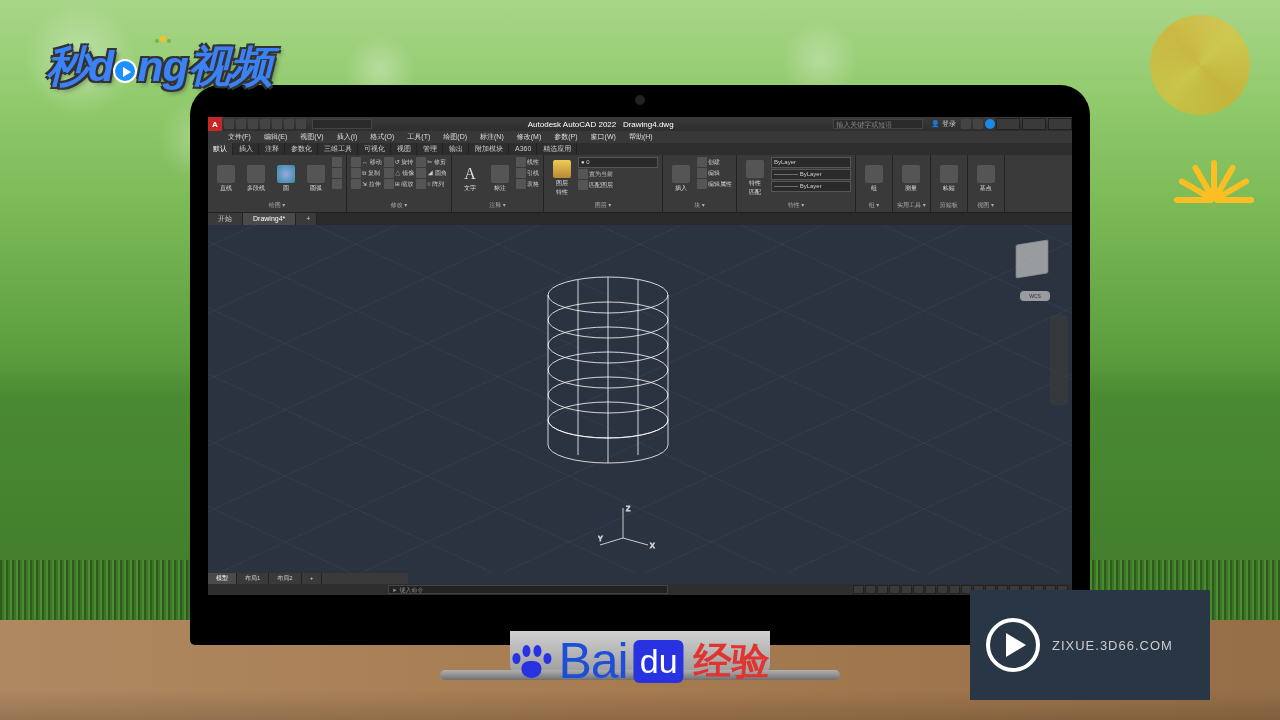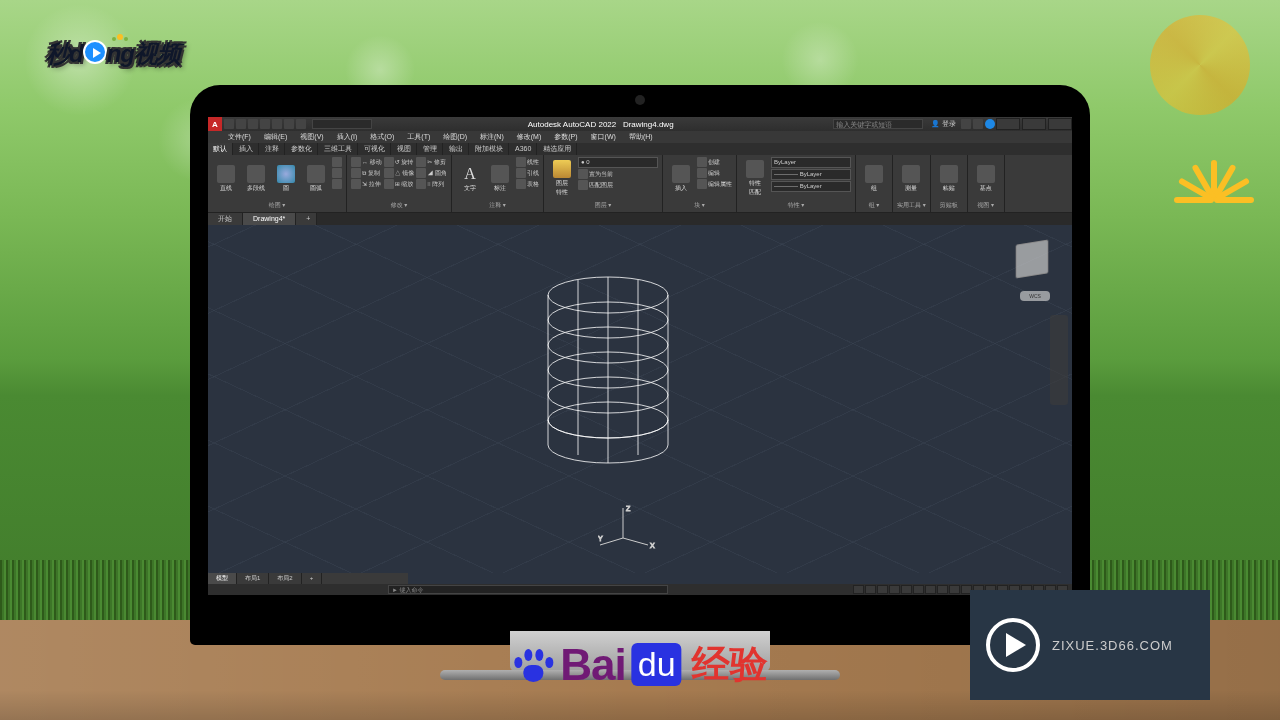--- a/index.html
+++ b/index.html
@@ -64,30 +64,30 @@
 .ucs-svg { position: absolute; left: 390px; bottom: 20px; }
 .layout-tabs { position: absolute; bottom: 11px; left: 0; height: 11px; background: #3a3a3a; display: flex; width: 200px; }
 .layout-tabs span { padding: 0 8px; font-size: 6px; line-height: 11px; border-right: 1px solid #222; color: #ccc; }
 .layout-tabs span.active { background: #4a4a4a; color: #fff; }
 .status-bar { position: absolute; bottom: 0; left: 0; right: 0; height: 11px; background: #2e2e2e; display: flex; align-items: center; }
 .cmd-input { margin-left: 180px; flex: 0 0 280px; height: 9px; background: #222; border: 1px solid #444; font-size: 6px; color: #888; padding-left: 3px; }
 .status-right { margin-left: auto; display: flex; gap: 1px; padding-right: 4px; }
 .status-right i { width: 11px; height: 9px; background: #3a3a3a; border: 1px solid #222; }
 
 
-.logo-miaodong { position: absolute; top: 38px; left: 46px; color: #0f172a; font-weight: bold; font-size: 24px; font-style: italic; text-shadow: -2px -2px 0 #333, 2px -2px 0 #333, -2px 2px 0 #333, 2px 2px 0 #333, 3px 3px 5px rgba(0,0,0,0.4); letter-spacing: -1px; }
+.logo-miaodong { position: absolute; top: 38px; left: 46px; color: #3b82f6; font-weight: bold; font-size: 43px; font-style: italic; text-shadow: -2px -2px 0 #333, 2px -2px 0 #333, -2px 2px 0 #333, 2px 2px 0 #333, 3px 3px 5px rgba(0,0,0,0.4); letter-spacing: -1px; }
 .logo-miaodong .play { display: inline-block; width: 24px; height: 24px; background: #1e90ff; border-radius: 50%; vertical-align: -2px; position: relative; border: 2px solid #fff; }
 .logo-miaodong .play::after { content: ''; position: absolute; left: 8px; top: 6px; border-left: 8px solid #fff; border-top: 5px solid transparent; border-bottom: 5px solid transparent; }
 .logo-miaodong .accent { position: relative; }
 .logo-miaodong .accent::after { content: ''; position: absolute; top: -6px; left: 50%; transform: translateX(-50%); width: 6px; height: 6px; background: #fbbf24; border-radius: 50%; box-shadow: -6px 2px 0 -1px #7cb342, 6px 2px 0 -1px #7cb342; }
 
 .baidu-logo { position: absolute; bottom: 30px; left: 50%; transform: translateX(-50%); display: flex; align-items: center; gap: 6px; }
 .baidu-paw { width: 42px; height: 36px; position: relative; }
 .baidu-paw i { position: absolute; background: #2932e1; border-radius: 50%; }
-.baidu-text { color: #701a75; font-size: 44px; font-weight: bold; letter-spacing: -1px; }
+.baidu-text { color: #1d4ed8; font-size: 50px; font-weight: normal; letter-spacing: -1px; }
 .baidu-du { display: inline-block; background: #2932e1; color: #fff; padding: 2px 6px; border-radius: 6px; font-size: 34px; }
 .baidu-exp { color: #e1342f; font-size: 38px; font-weight: bold; margin-left: 4px; text-align: center; }
 
 .zixue { position: absolute; bottom: 20px; right: 70px; width: 240px; height: 110px; background: #283645; display: flex; align-items: center; gap: 12px; padding: 0 16px; }
 .zixue-icon { width: 54px; height: 54px; border: 4px solid #fff; border-radius: 50%; display: flex; align-items: center; justify-content: center; }
 .zixue-icon::after { content: ''; border-left: 20px solid #fff; border-top: 12px solid transparent; border-bottom: 12px solid transparent; margin-left: 5px; }
 .zixue-text { color: #fff; }
 .zixue-text .cn { font-size: 30px; font-weight: bold; letter-spacing: 2px; }
 .zixue-text .en { font-size: 13px; color: #ccc; letter-spacing: 1px; }
 </style>

